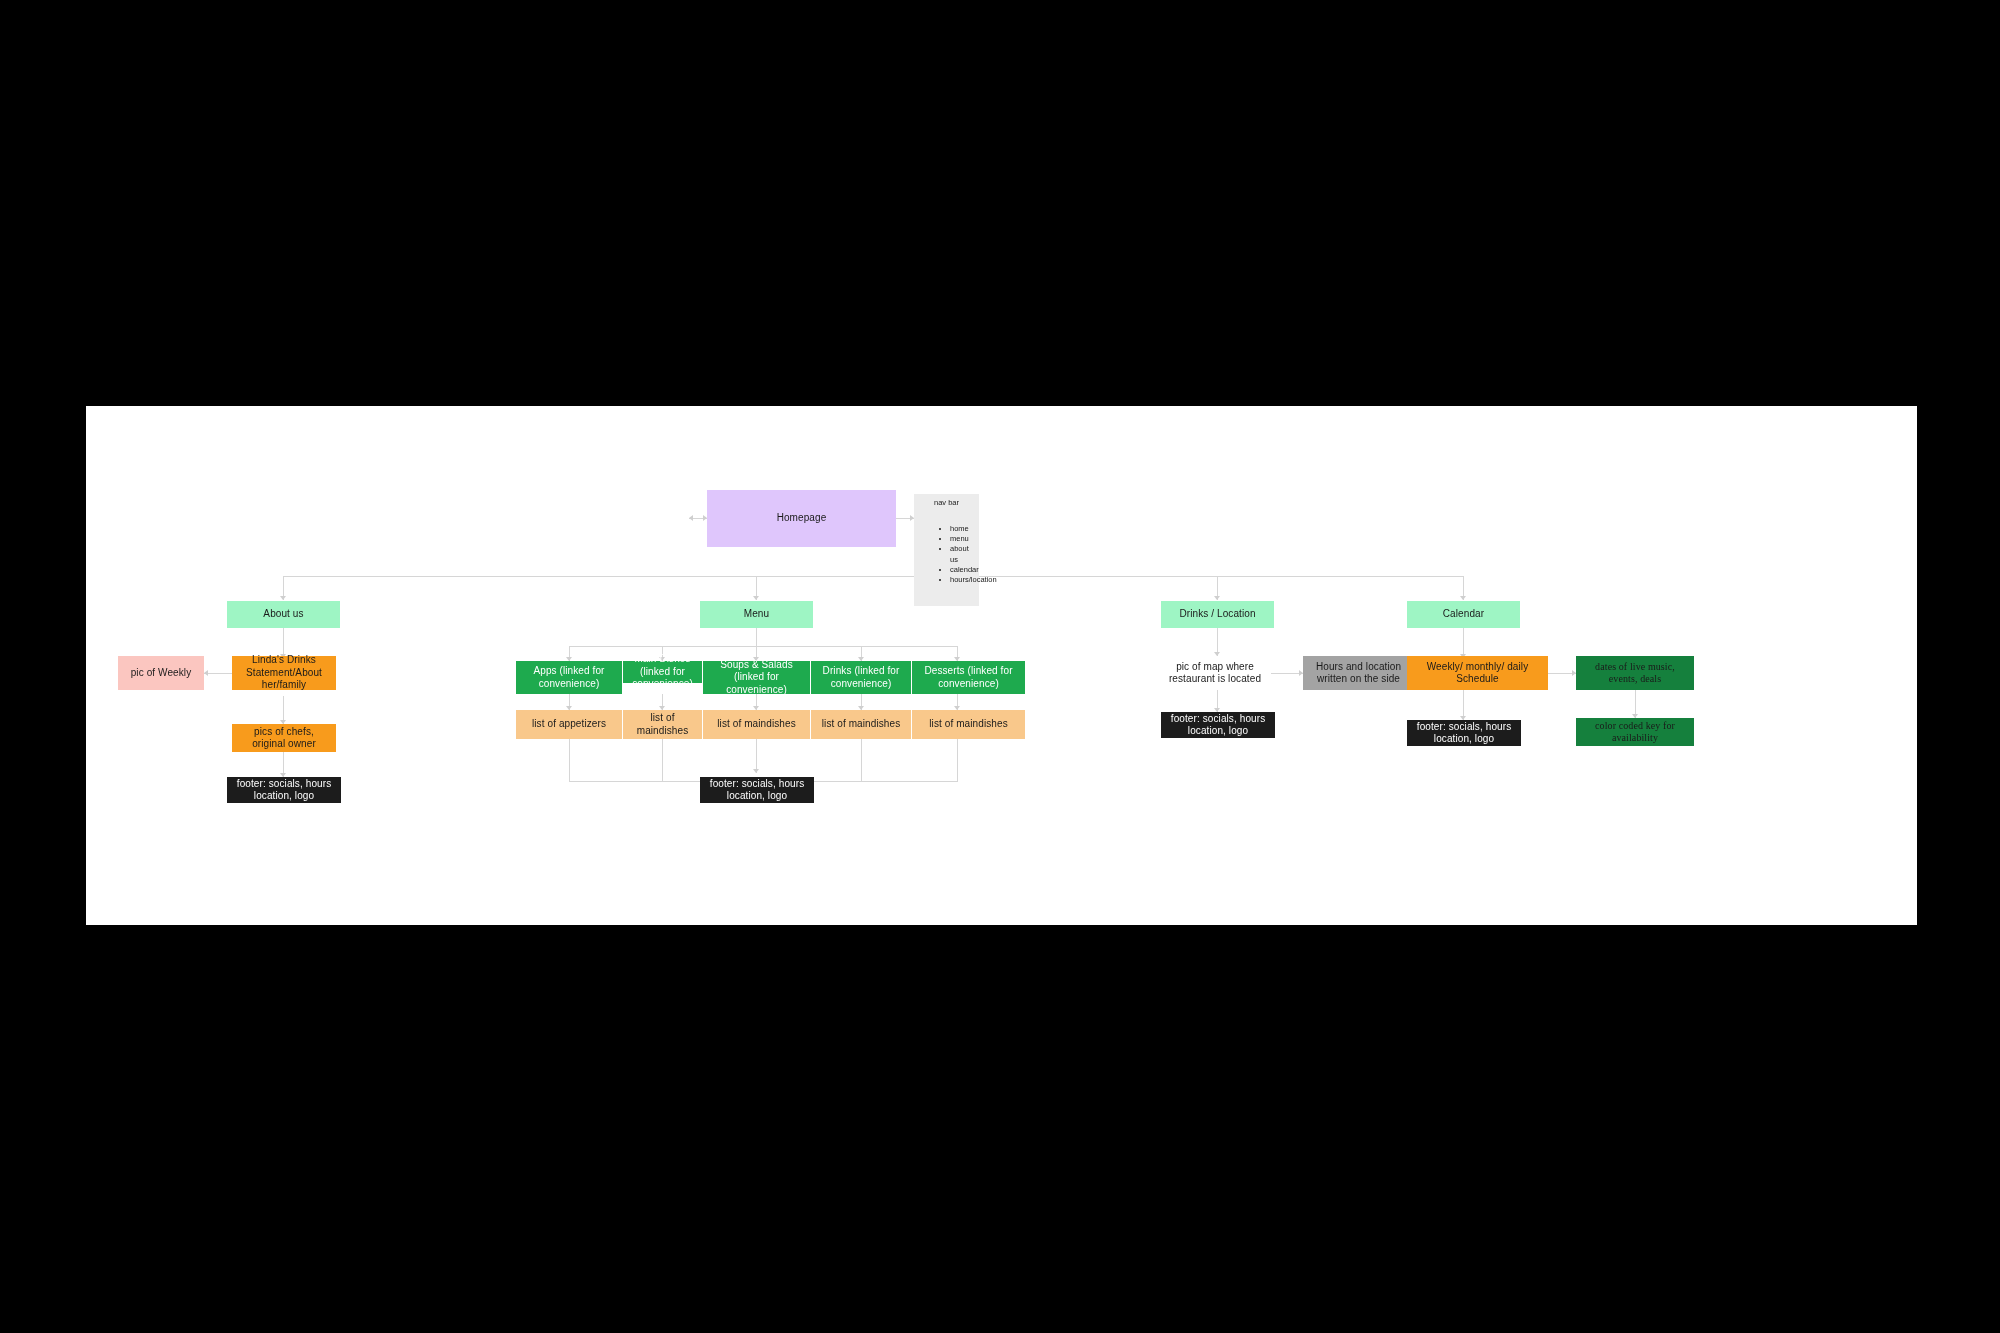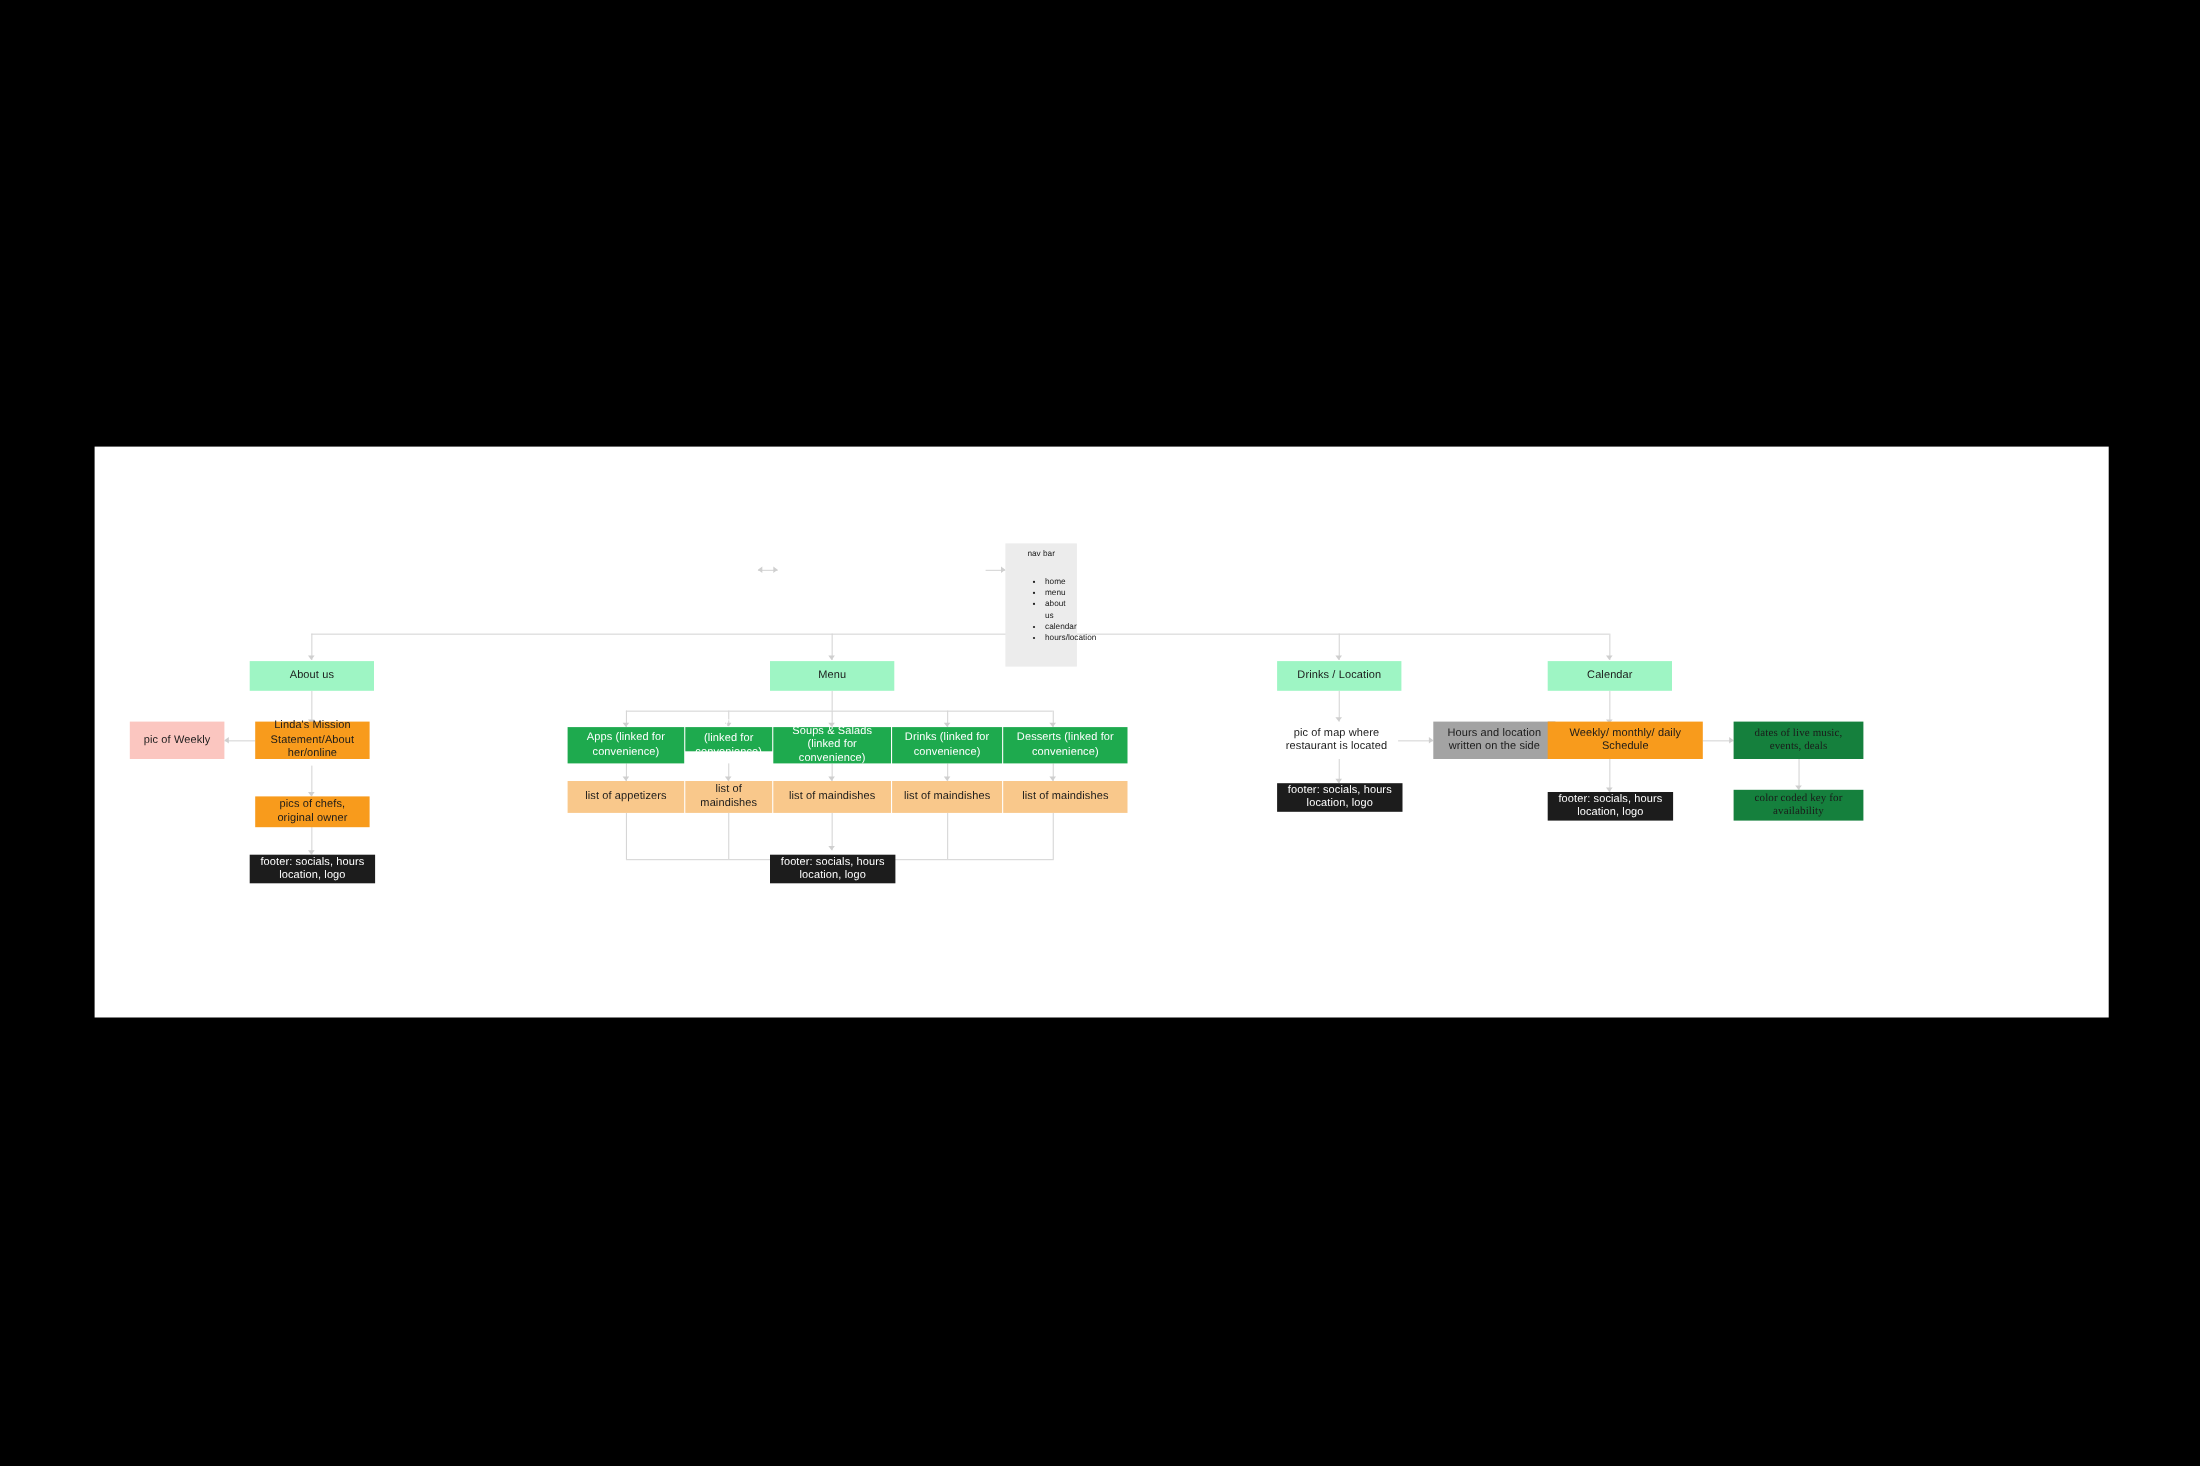--- a/index.html
+++ b/index.html
@@ -207,20 +207,21 @@
     <div class="edge h" style="left:1462px; top:267px; width:28px;"></div>
     <div class="arrow right" style="left:1486px; top:264px;"></div>
 
     <div class="edge v" style="left:1377px; top:284px; height:30px;"></div>
     <div class="arrow down" style="left:1374px; top:310px;"></div>
 
     <div class="edge v" style="left:1549px; top:284px; height:28px;"></div>
     <div class="arrow down" style="left:1546px; top:308px;"></div>
 
 
+    <div class="node n-purple" style="left:621px; top:84px; width:189px; height:57px;">Homepage</div>
 
     <div class="navcard" style="left:828px; top:88px; width:65px;">
       <div class="nav-title">nav bar</div>
       <ul>
         <li>home</li>
         <li>menu</li>
         <li>about us</li>
         <li>calendar</li>
         <li>hours/location</li>
       </ul>
@@ -229,21 +230,21 @@
     <div class="node n-mint" style="left:141px; top:195px; width:113px; height:27px;">About us</div>
 
     <div class="node n-mint" style="left:614px; top:195px; width:113px; height:27px;">Menu</div>
 
     <div class="node n-mint" style="left:1075px; top:195px; width:113px; height:27px;">Drinks / Location</div>
 
     <div class="node n-mint" style="left:1321px; top:195px; width:113px; height:27px;">Calendar</div>
 
     <div class="node n-pink" style="left:32px; top:250px; width:86px; height:34px;">pic of Weekly</div>
 
-    <div class="node n-orange" style="left:146px; top:250px; width:104px; height:34px;">Linda's Mission Statement/About her/online</div>
+    <div class="node n-orange" style="left:146px; top:250px; width:104px; height:34px;">Linda's Drinks Statement/About her/family</div>
 
     <div class="node n-orange" style="left:146px; top:318px; width:104px; height:28px;">pics of chefs, original owner</div>
 
     <div class="node n-black" style="left:141px; top:371px; width:114px; height:26px;">footer: socials, hours location, logo</div>
 
     <div class="node n-green" style="left:430px; top:255px; width:106px; height:33px;">Apps (linked for convenience)</div>
 
     <div class="node n-green" style="left:537px; top:255px; width:79px; height:22px;">Main Dishes (linked for convenience)</div>
 
     <div class="node n-green" style="left:617px; top:255px; width:107px; height:33px;">Soups &amp; Salads (linked for convenience)</div>

